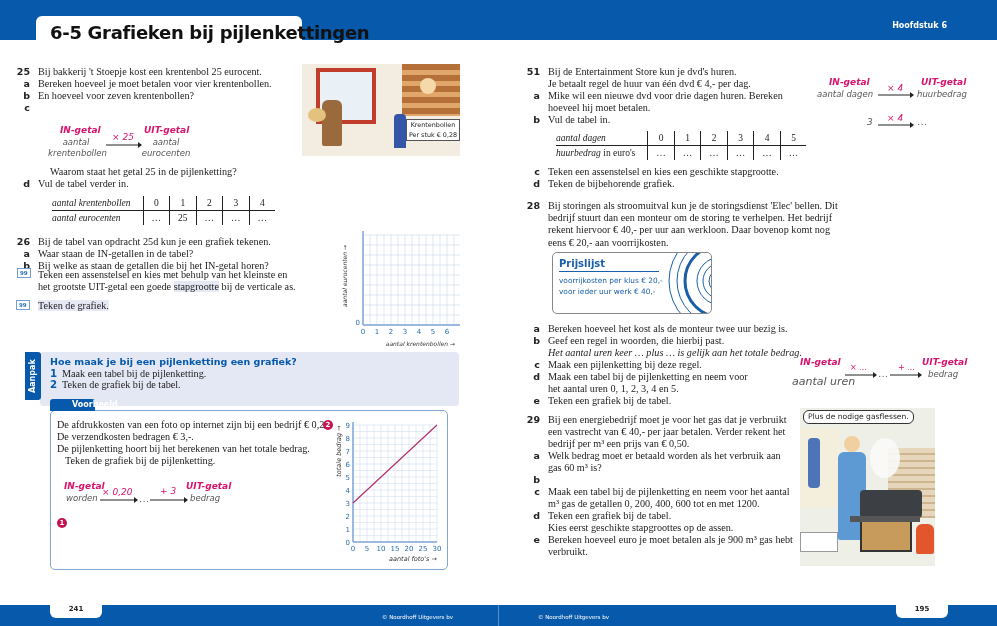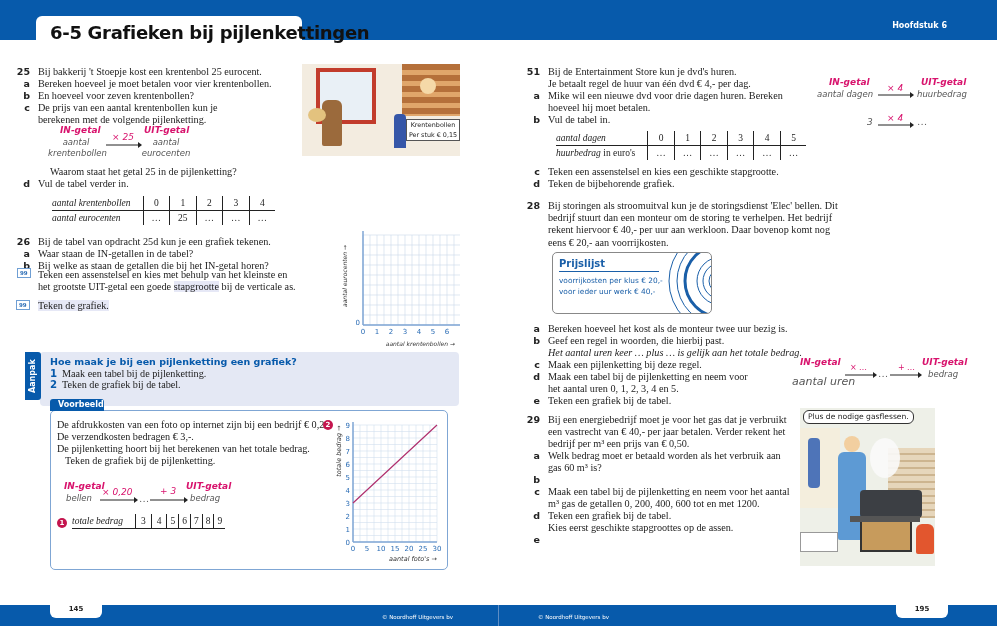--- a/index.html
+++ b/index.html
@@ -23,21 +23,21 @@
 table.t{border-collapse:collapse;font-style:italic;font-size:9.5px}
 table.t td{padding:1px 8px;text-align:center;border-left:1px solid #222}
 table.t td.h{text-align:left;border-left:none;padding-left:0;padding-right:12px}
 table.t tr:first-child td{border-bottom:1px solid #222}
 table.t td.v{font-style:normal}
 .pink{color:#d8136d}
 .gray{color:#555}
 .aanpakbox{left:40px;top:352px;width:419px;height:54px;background:#e4e8f4;border-radius:4px}
 .aanpaktab{left:25px;top:352px;width:16px;height:48px;background:#075aab;border-radius:3px 0 0 3px;color:#fff;font-family:"DejaVu Sans",sans-serif;font-weight:bold;font-size:8px;writing-mode:vertical-rl;transform:rotate(180deg);text-align:center;line-height:16px}
 .vbbox{left:50px;top:410px;width:398px;height:160px;border:1px solid #7fa6d4;border-radius:5px;background:#fff}
-.vbtab{left:50px;top:399px;width:54px;height:12px;background:#075aab;border-radius:3px 3px 0 0;color:#fff;font-family:"DejaVu Sans",sans-serif;font-weight:bold;font-size:8px;line-height:12px;padding-left:8px}
+.vbtab{left:50px;top:399px;width:45px;height:12px;background:#075aab;border-radius:3px 3px 0 0;color:#fff;font-family:"DejaVu Sans",sans-serif;font-weight:bold;font-size:8px;line-height:12px;padding-left:22px}
 .circ{display:inline-block;width:10px;height:10px;border-radius:50%;background:#c4154e;color:#fff;font-family:"DejaVu Sans",sans-serif;font-weight:bold;font-size:7px;line-height:10px;text-align:center}
 .prijs{left:552px;top:252px;width:160px;height:62px;border:1px solid #888;border-radius:5px;background:#fff;overflow:hidden}
 </style>
 </head>
 <body>
 
 <div class="abs topbar"></div>
 <div class="abs titletab"></div>
 <div class="abs pagetitle">6-5  Grafieken bij pijlenkettingen</div>
 <div class="abs chapter">Hoofdstuk 6</div>
@@ -49,21 +49,20 @@
 <div class="q" style="left:10px;top:78px;width:300px">
   <span class="qn">a</span>
     <span class="qt">Bereken hoeveel je moet betalen voor vier krentenbollen.</span>
   </div>
 <div class="q" style="left:10px;top:90px;width:300px">
   <span class="qn">b</span>
     <span class="qt">En hoeveel voor zeven krentenbollen?</span>
   </div>
 <div class="q" style="left:10px;top:102px;width:225px">
   <span class="qn">c</span>
-    <span class="qt">De prijs van een aantal krentenbollen kun je berekenen met de volgende pijlenketting.</span>
   </div>
 
 <div class="abs" style="left:48px;top:124px;width:150px;height:36px">
   <span class="abs hand pink" style="left:12px;top:0;font-size:9px;font-weight:bold">IN-getal</span>
   <span class="abs hand gray" style="left:0;top:13px;width:56px;font-size:8.5px;text-align:center;line-height:11px">aantal krentenbollen</span>
   <span class="abs hand pink" style="left:64px;top:7px;font-size:9px">× 25</span>
   <svg class="abs" style="left:58px;top:18px" width="36" height="6">
       <line x1="0" y1="3" x2="32" y2="3" stroke="#222" stroke-width="1"></line>
       <path d="M32 0 L36 3 L32 6 Z" fill="#222"></path>
     </svg>
@@ -100,21 +99,21 @@
 
 <div class="abs" style="left:302px;top:64px;width:158px;height:92px;background:#f3ece0;overflow:hidden">
   <div class="abs" style="left:14px;top:4px;width:60px;height:56px;border:4px solid #c23c2c;background:#e9f0f6"></div>
   <div class="abs" style="left:100px;top:0;width:58px;height:52px;background:repeating-linear-gradient(180deg,#b5703a 0 6px,#e0a66a 6px 11px)"></div>
   <div class="abs" style="left:118px;top:14px;width:16px;height:16px;border-radius:50%;background:#f5d9a8"></div>
   <div class="abs" style="left:20px;top:36px;width:20px;height:46px;background:#9b6a3c;border-radius:6px 6px 2px 2px"></div>
   <div class="abs" style="left:6px;top:44px;width:18px;height:14px;border-radius:50%;background:#e3c27e"></div>
   <div class="abs" style="left:92px;top:50px;width:12px;height:34px;background:#3556a8;border-radius:4px 4px 0 0"></div>
   <div class="abs sans" style="left:104px;top:55px;width:54px;height:22px;background:#fff;border:1px solid #555;font-size:6.4px;line-height:10px;text-align:center">
     <div>Krentenbollen</div>
-      <div>Per stuk € 0,15</div>
+      <div>Per stuk € 0,28</div>
   </div>
 </div>
 
 <div class="q" style="left:10px;top:236px;width:300px">
   <span class="qn">26</span>
     <span class="qt">Bij de tabel van opdracht 25d kun je een grafiek tekenen.</span>
   </div>
 <div class="q" style="left:10px;top:248px;width:300px">
   <span class="qn">a</span>
     <span class="qt">Waar staan de IN-getallen in de tabel?</span>
@@ -182,49 +181,39 @@
 
 <div class="abs vbbox"></div>
 <div class="abs vbtab">Voorbeeld</div>
 <div class="abs" style="left:57px;top:419px">De afdrukkosten van een foto op internet zijn bij een bedrijf € 0,20.</div>
 <div class="abs" style="left:57px;top:431px">De verzendkosten bedragen € 3,-.</div>
 <div class="abs" style="left:57px;top:443px">De pijlenketting hoort bij het berekenen van het totale bedrag.</div>
 <div class="abs" style="left:65px;top:455px">Teken de grafiek bij de pijlenketting.</div>
 
 <div class="abs" style="left:64px;top:480px;width:170px;height:28px">
   <span class="abs hand pink" style="left:0;top:0;font-size:9px;font-weight:bold">IN-getal</span>
-  <span class="abs hand gray" style="left:2px;top:12px;font-size:8.5px">bellen</span>
+  <span class="abs hand gray" style="left:2px;top:12px;font-size:8.5px">worden</span>
   <span class="abs hand pink" style="left:38px;top:6px;font-size:9px">× 0,20</span>
   <svg class="abs" style="left:36px;top:17px" width="38" height="6">
       <line x1="0" y1="3" x2="34" y2="3" stroke="#222"></line>
       <path d="M34 0 L38 3 L34 6 Z" fill="#222"></path>
     </svg>
   <span class="abs gray" style="left:75px;top:13px">…</span>
   <span class="abs hand pink" style="left:96px;top:5px;font-size:9px">+ 3</span>
   <svg class="abs" style="left:86px;top:17px" width="38" height="6">
       <line x1="0" y1="3" x2="34" y2="3" stroke="#222"></line>
       <path d="M34 0 L38 3 L34 6 Z" fill="#222"></path>
     </svg>
   <span class="abs hand pink" style="left:122px;top:0;font-size:9px;font-weight:bold">UIT-getal</span>
   <span class="abs hand gray" style="left:126px;top:12px;font-size:8.5px">bedrag</span>
 </div>
 
 <span class="abs circ" style="left:57px;top:518px">1</span>
 <table class="t abs" style="left:72px;top:514px;font-size:9.5px">
   <tbody>
-  <tr>
-        <td class="h">totale bedrag</td>
-    <td class="v" style="padding:0 5px">3</td>
-        <td class="v" style="padding:0 5px">4</td>
-        <td class="v" style="padding:0 3px">5</td>
-        <td class="v" style="padding:0 3px">6</td>
-        <td class="v" style="padding:0 3px">7</td>
-        <td class="v" style="padding:0 3px">8</td>
-        <td class="v" style="padding:0 3px">9</td>
-      </tr>
 </tbody>
   </table>
 
 <span class="abs circ" style="left:323px;top:420px">2</span>
 <svg class="abs" style="left:335px;top:414px" width="112" height="150" id="chart29">
     <line x1="18" y1="11" x2="18" y2="128" stroke="#d2dfee" stroke-width="0.6"></line>
     <line x1="25" y1="11" x2="25" y2="128" stroke="#d2dfee" stroke-width="0.6"></line>
     <line x1="32" y1="11" x2="32" y2="128" stroke="#d2dfee" stroke-width="0.6"></line>
     <line x1="39" y1="11" x2="39" y2="128" stroke="#d2dfee" stroke-width="0.6"></line>
     <line x1="46" y1="11" x2="46" y2="128" stroke="#d2dfee" stroke-width="0.6"></line>
@@ -427,35 +416,36 @@
   <span class="qn">c</span>
     <span class="qt">Maak een tabel bij de pijlenketting en neem voor het aantal m³ gas de getallen 0, 200, 400, 600 tot en met 1200.</span>
   </div>
 <div class="q" style="left:520px;top:510px;width:275px">
   <span class="qn">d</span>
     <span class="qt">Teken een grafiek bij de tabel.</span>
   </div>
 <div class="abs" style="left:548px;top:522px">Kies eerst geschikte stapgroottes op de assen.</div>
 <div class="q" style="left:520px;top:534px;width:275px">
   <span class="qn">e</span>
+    <span class="qt">Bereken hoeveel euro je moet betalen als je 900 m³ gas hebt verbruikt.</span>
   </div>
 
 <div class="abs" style="left:800px;top:408px;width:135px;height:158px;background:#eef0e8;overflow:hidden">
   <div class="abs" style="left:0;top:20px;width:40px;height:80px;background:#f4eedd"></div>
   <div class="abs" style="left:88px;top:40px;width:47px;height:70px;background:repeating-linear-gradient(180deg,#e6d6bb 0 5px,#cdb590 5px 7px)"></div>
   <div class="abs" style="left:70px;top:30px;width:30px;height:40px;border-radius:50%;background:#fafafa;opacity:.9"></div>
   <div class="abs" style="left:8px;top:30px;width:12px;height:50px;background:#4e74b8;border-radius:4px"></div>
   <div class="abs" style="left:44px;top:28px;width:16px;height:16px;border-radius:50%;background:#f2cfa0"></div>
   <div class="abs" style="left:38px;top:44px;width:28px;height:88px;background:#5d9ad4;border-radius:6px 6px 2px 2px"></div>
   <div class="abs" style="left:60px;top:82px;width:62px;height:28px;background:#3c3f44;border-radius:4px"></div>
   <div class="abs" style="left:50px;top:108px;width:70px;height:6px;background:#555"></div>
   <div class="abs" style="left:60px;top:114px;width:52px;height:30px;border:2px solid #333;border-top:none;background:#c79b5c"></div>
   <div class="abs" style="left:116px;top:116px;width:18px;height:30px;background:#e2562e;border-radius:6px 6px 2px 2px"></div>
   <div class="abs" style="left:0;top:124px;width:38px;height:20px;background:#fff;border:1px solid #999"></div>
   <div class="abs sans" style="left:3px;top:2px;height:14px;padding:0 4px;background:#fff;border:1px solid #333;border-radius:6px;font-size:7.6px;line-height:12px;white-space:nowrap">Plus de nodige gasflessen.</div>
 </div>
 
 <div class="abs bottombar"></div>
 <div class="abs divider"></div>
-<div class="abs pgtab" style="left:50px">145</div>
+<div class="abs pgtab" style="left:50px">241</div>
 <div class="abs pgtab" style="left:896px">195</div>
 <div class="abs copy" style="left:382px">© Noordhoff Uitgevers bv</div>
 <div class="abs copy" style="left:538px">© Noordhoff Uitgevers bv</div>
 
 </body></html>

